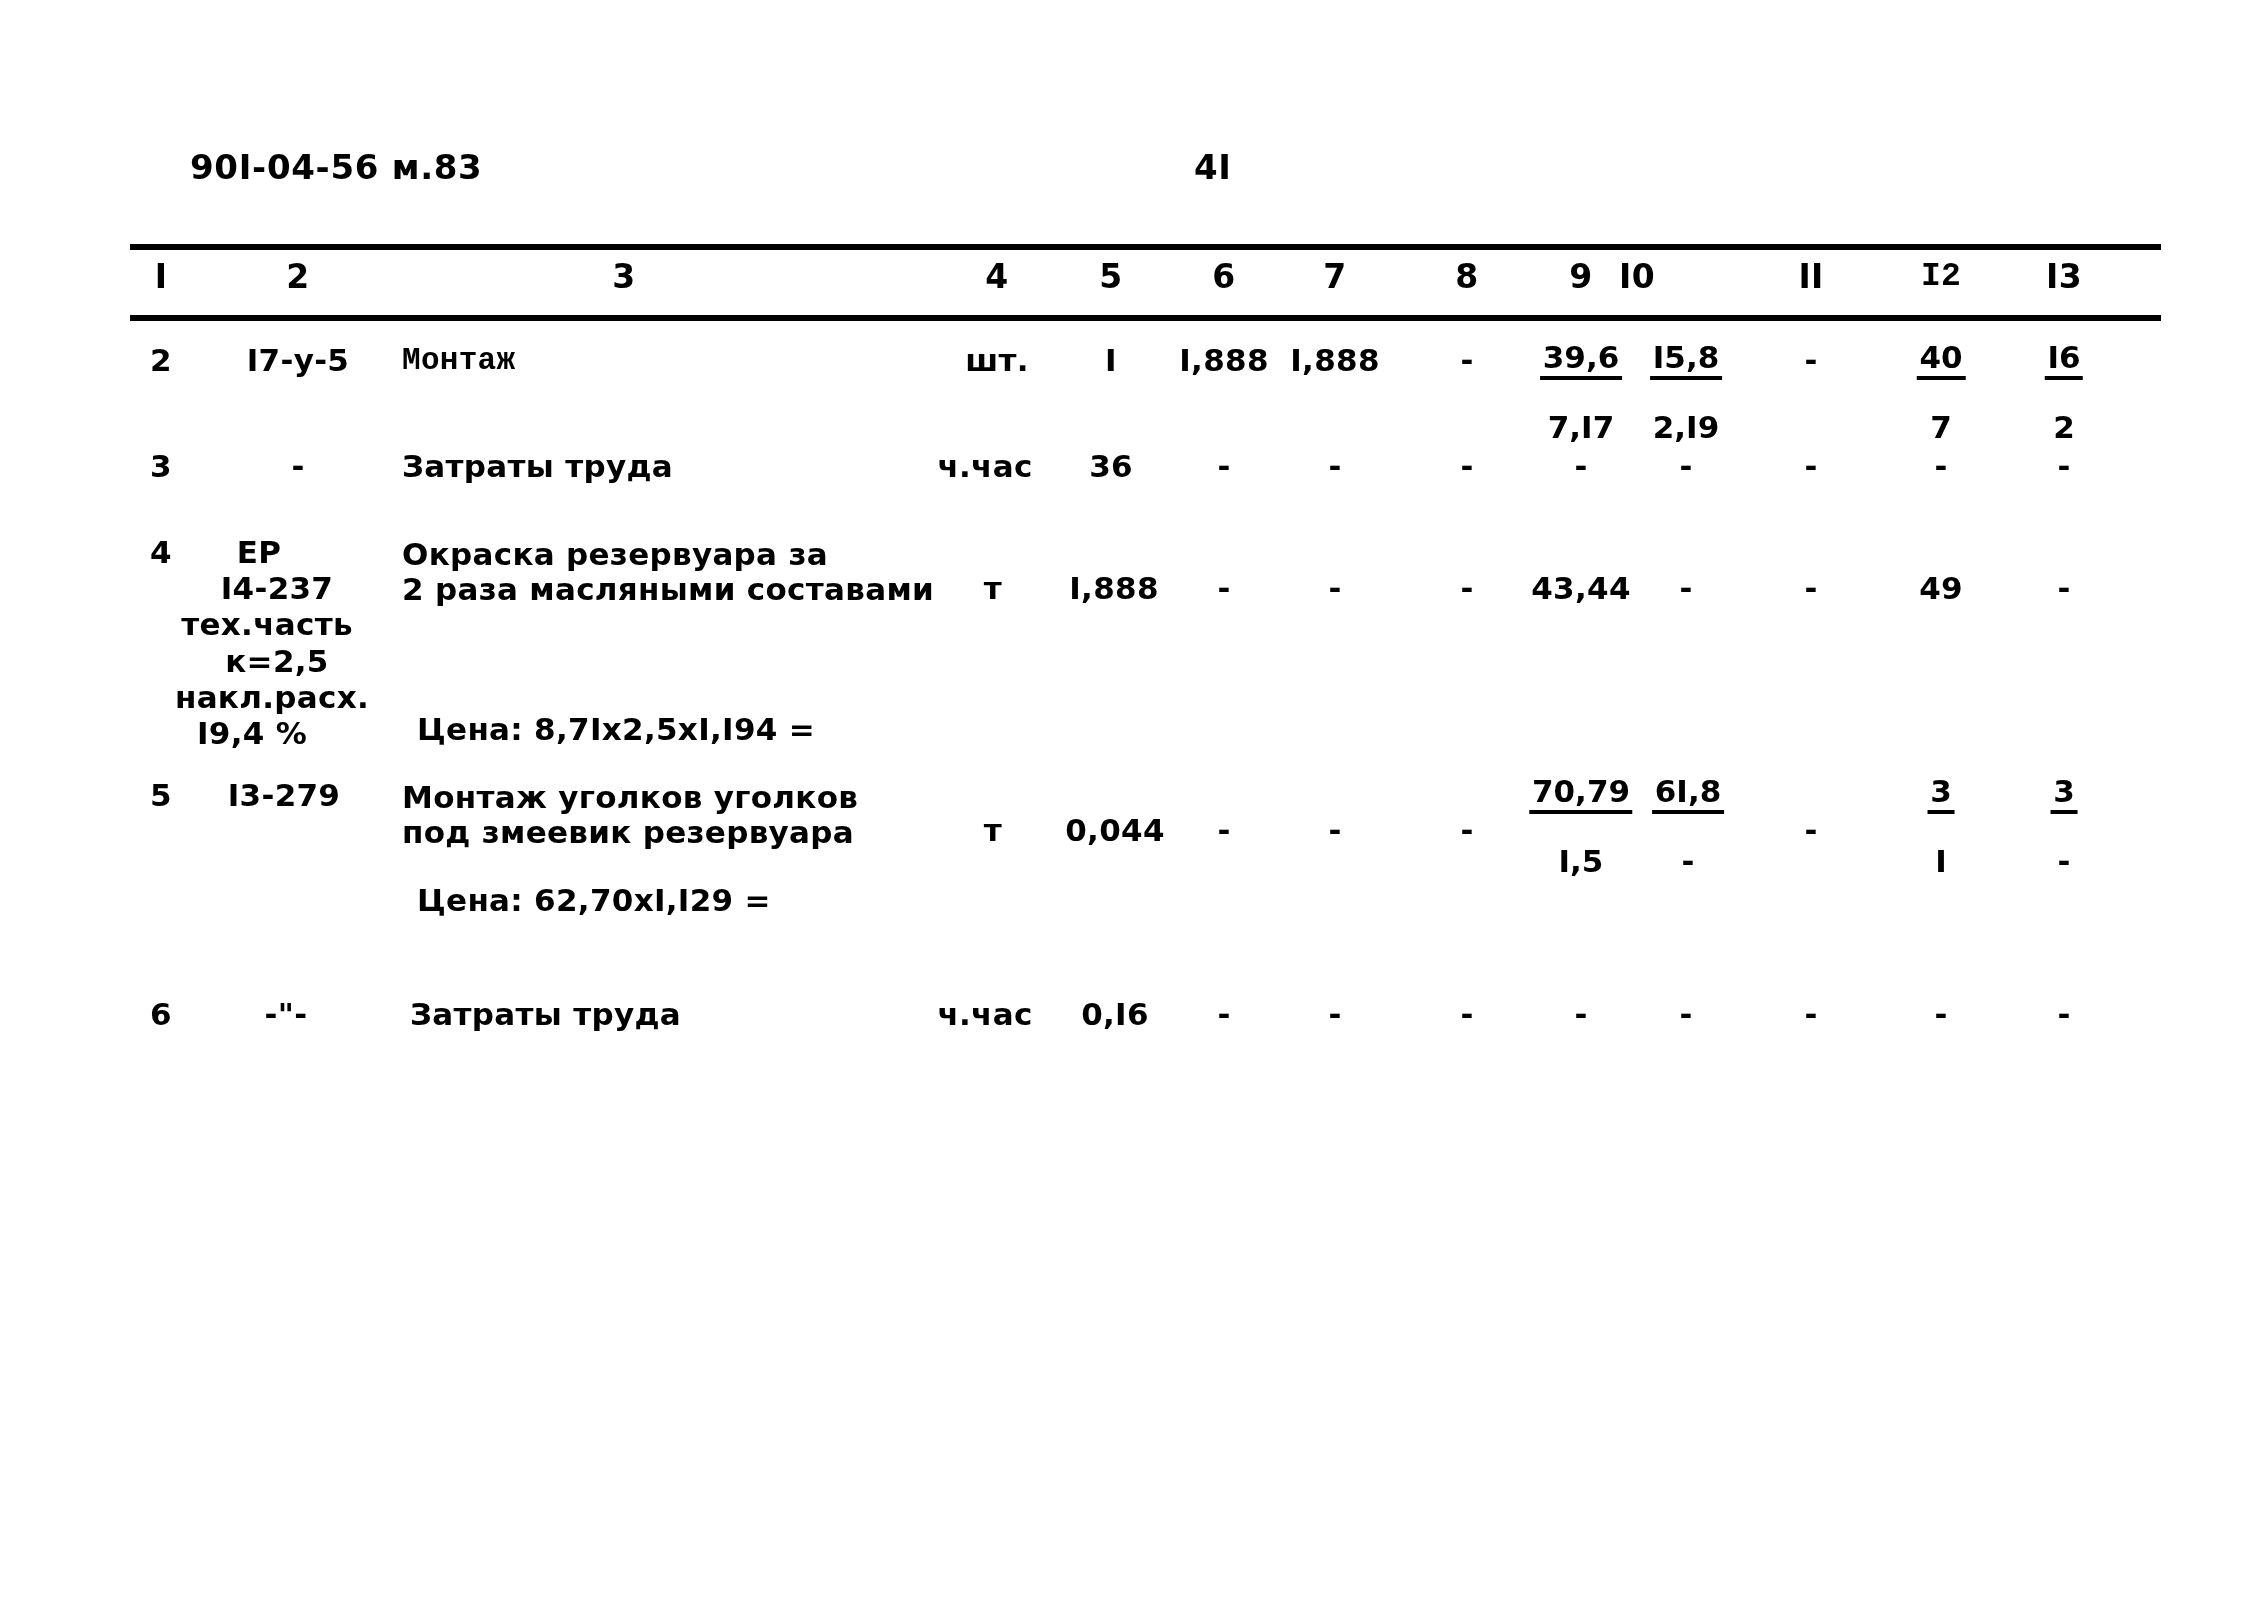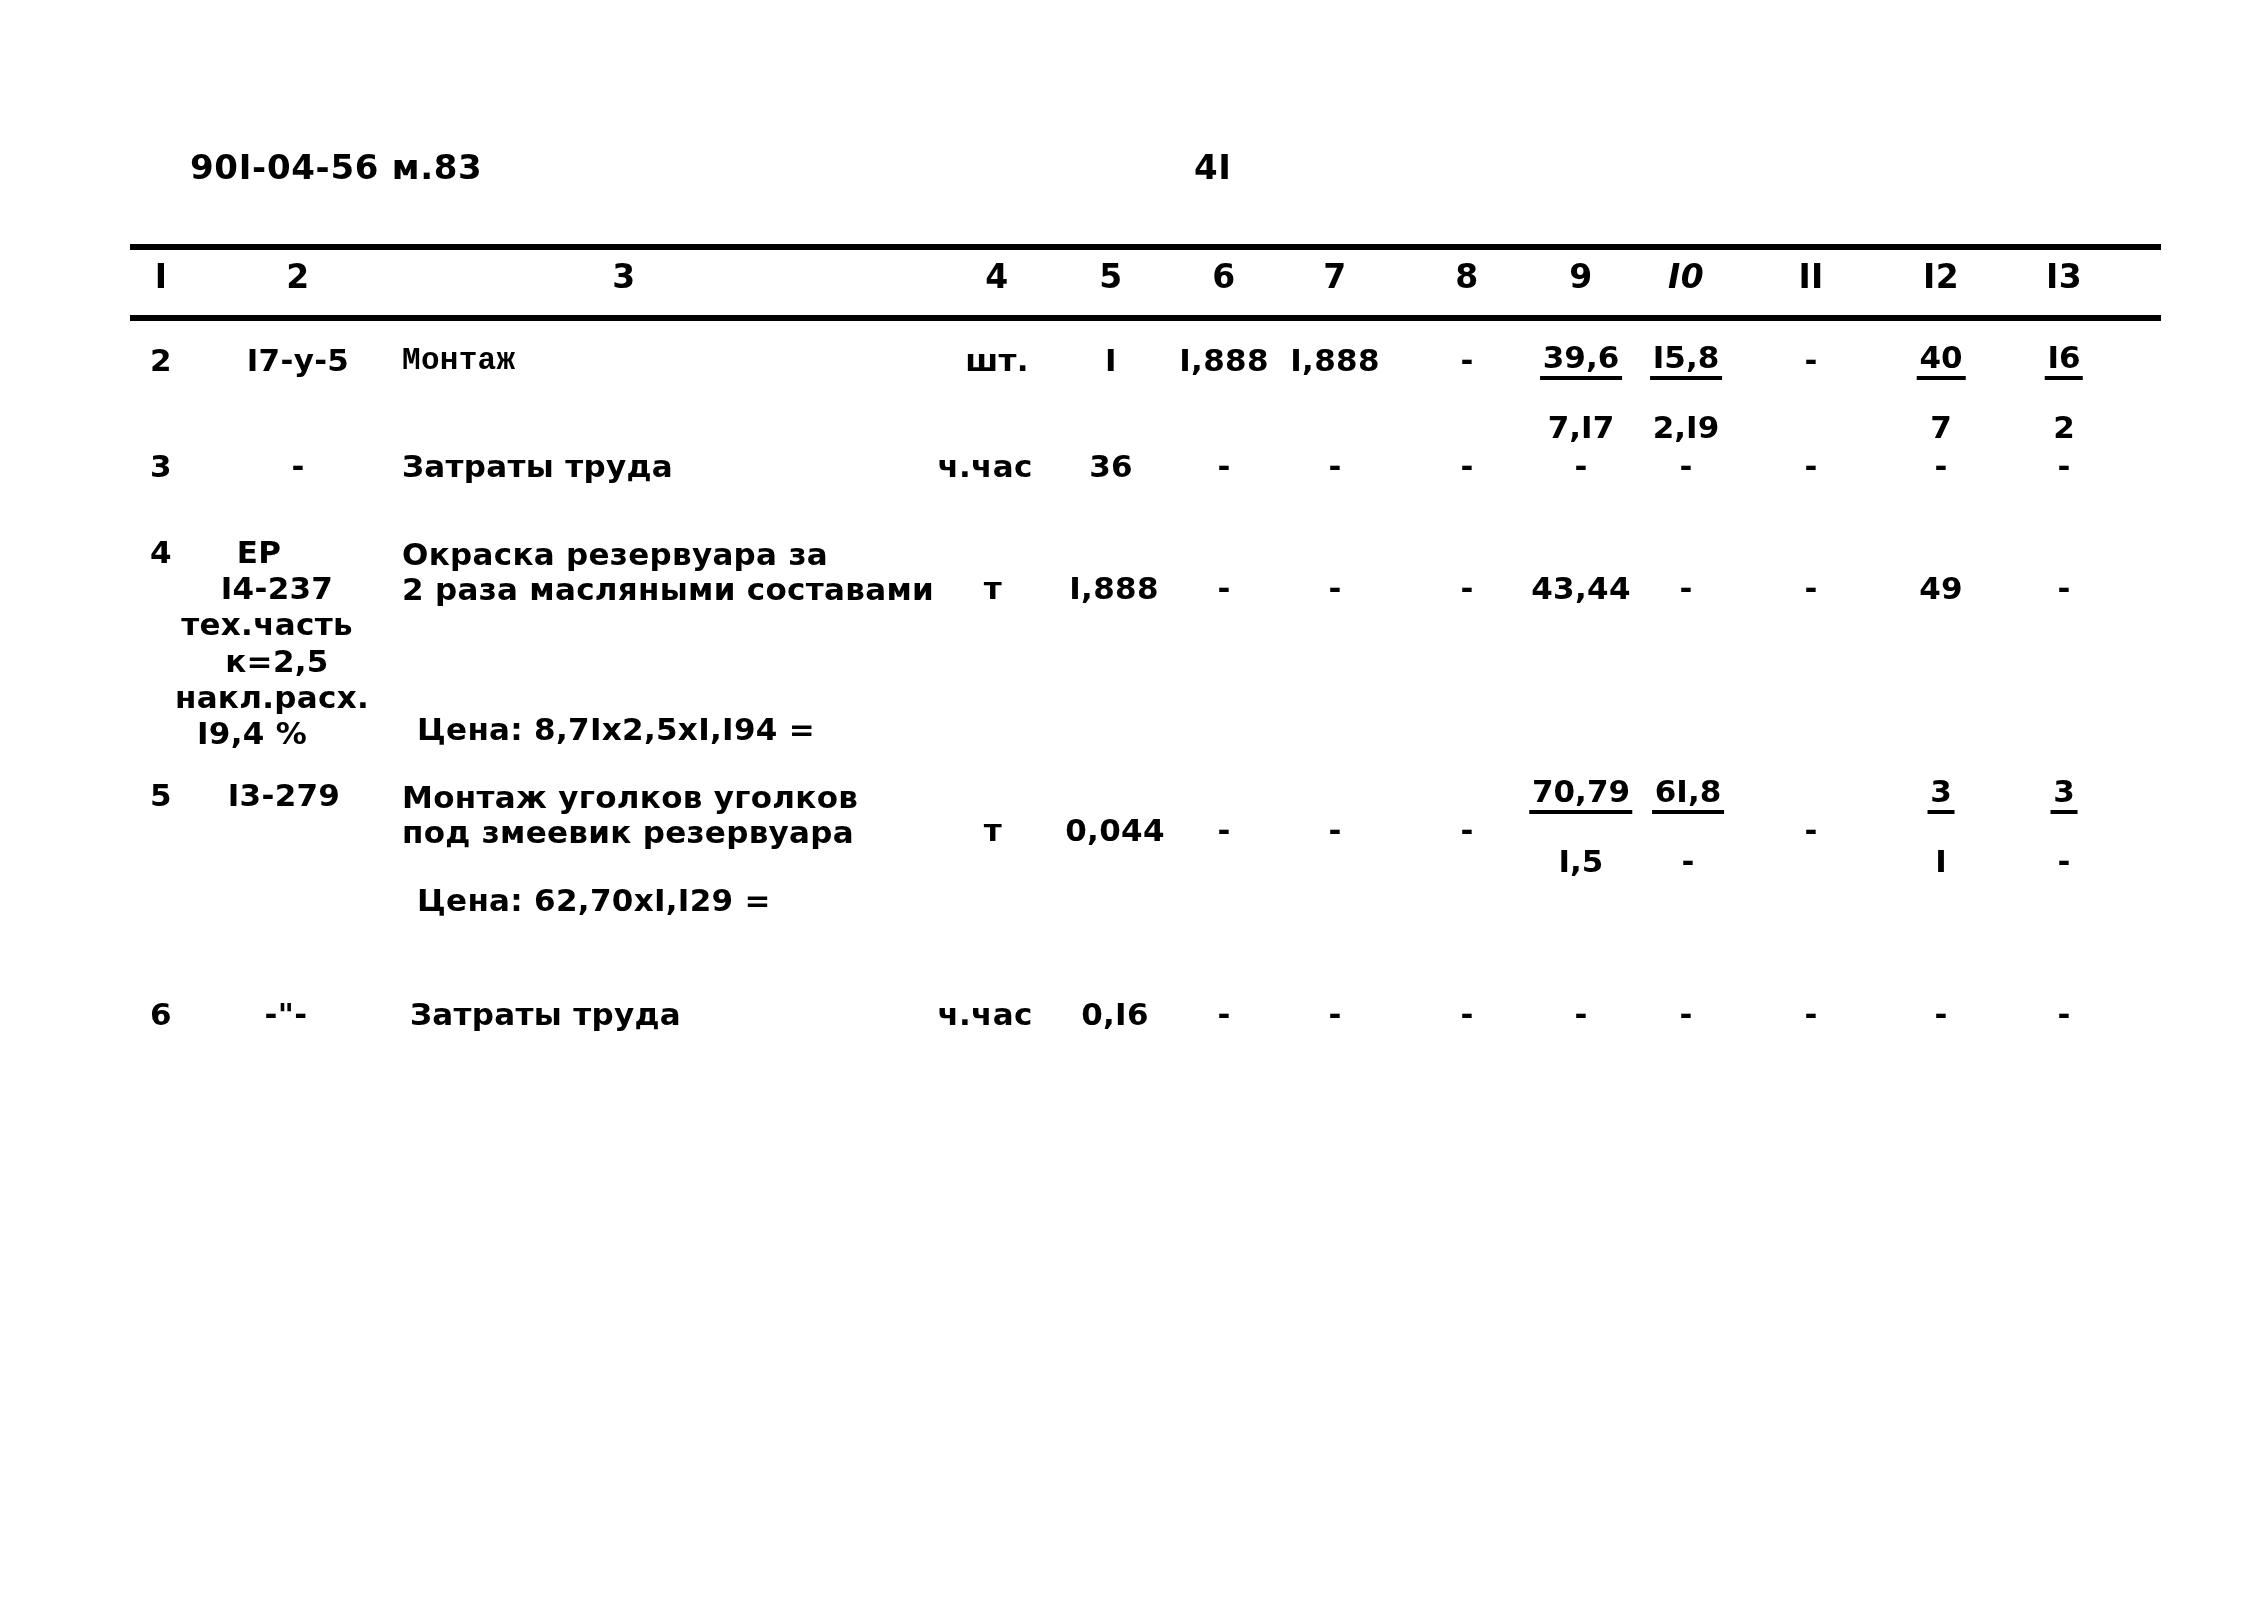--- a/index.html
+++ b/index.html
@@ -138,23 +138,23 @@
   <div class="hdr-row">
     <div class="cell ctr" style="left:161px;">I</div>
     <div class="cell ctr" style="left:298px;">2</div>
     <div class="cell ctr" style="left:624px;">3</div>
     <div class="cell ctr" style="left:997px;">4</div>
     <div class="cell ctr" style="left:1111px;">5</div>
     <div class="cell ctr" style="left:1224px;">6</div>
     <div class="cell ctr" style="left:1335px;">7</div>
     <div class="cell ctr" style="left:1467px;">8</div>
     <div class="cell ctr" style="left:1581px;">9</div>
-    <div class="cell ctr" style="left:1686px;font-style:italic;">I0</div>
+    <div class="cell ctr" style="left:1637px;">I0</div>
     <div class="cell ctr" style="left:1811px;">II</div>
-    <div class="cell ctr" style="left:1941px;">I2</div>
+    <div class="cell ctr" style="left:1941px;font-family:Liberation Mono, monospace;">I2</div>
     <div class="cell ctr" style="left:2064px;">I3</div>
   </div>
 
   <div class="tbl">
     <div class="cell ctr" style="left:161px;  top:345px;">2</div>
     <div class="cell ctr" style="left:298px;  top:345px;">I7-у-5</div>
     <div class="cell left" style="left:402px; top:345px;font-family:Liberation Mono, monospace;">Монтаж</div>
     <div class="cell ctr" style="left:997px; top:345px;text-align:center;">шт.</div>
     <div class="cell ctr" style="left:1111px; top:345px;">I</div>
     <div class="cell ctr" style="left:1224px; top:345px;">I,888</div>

